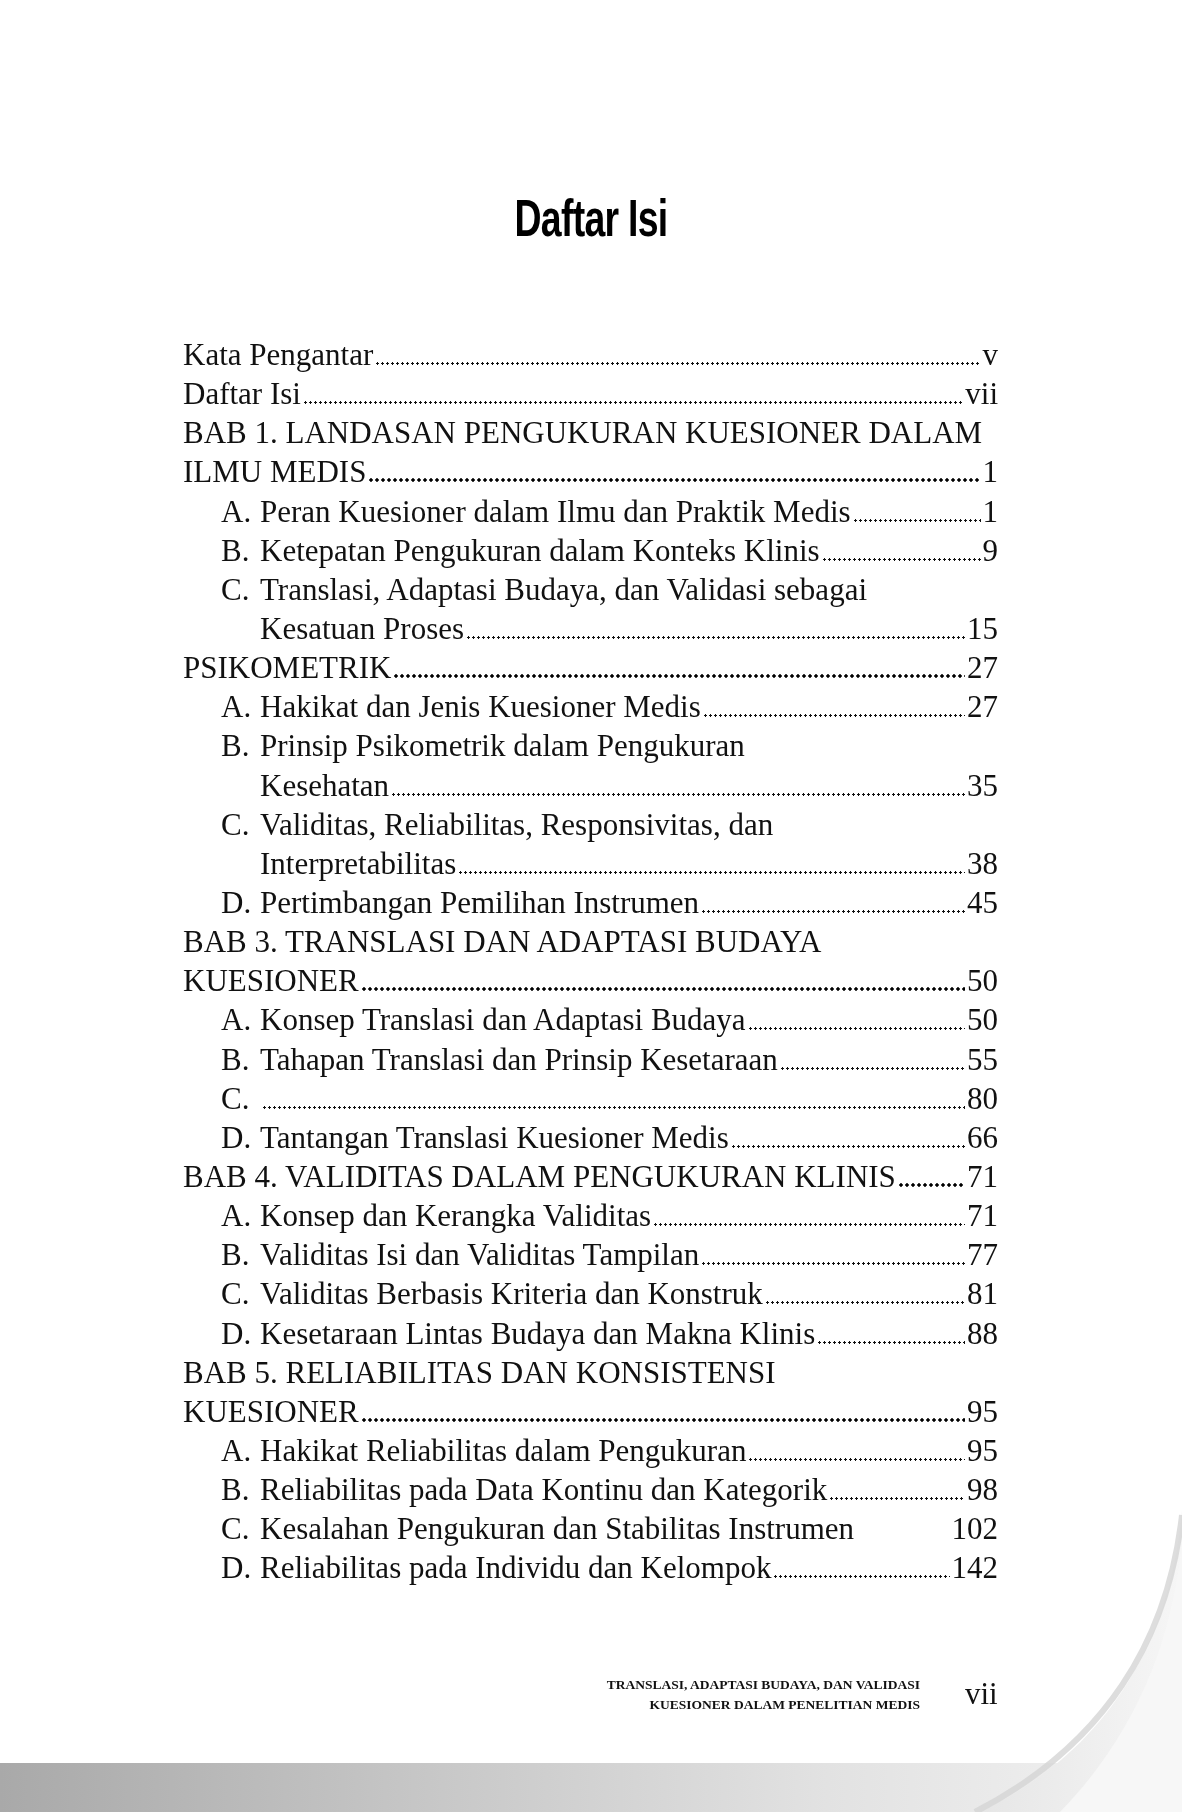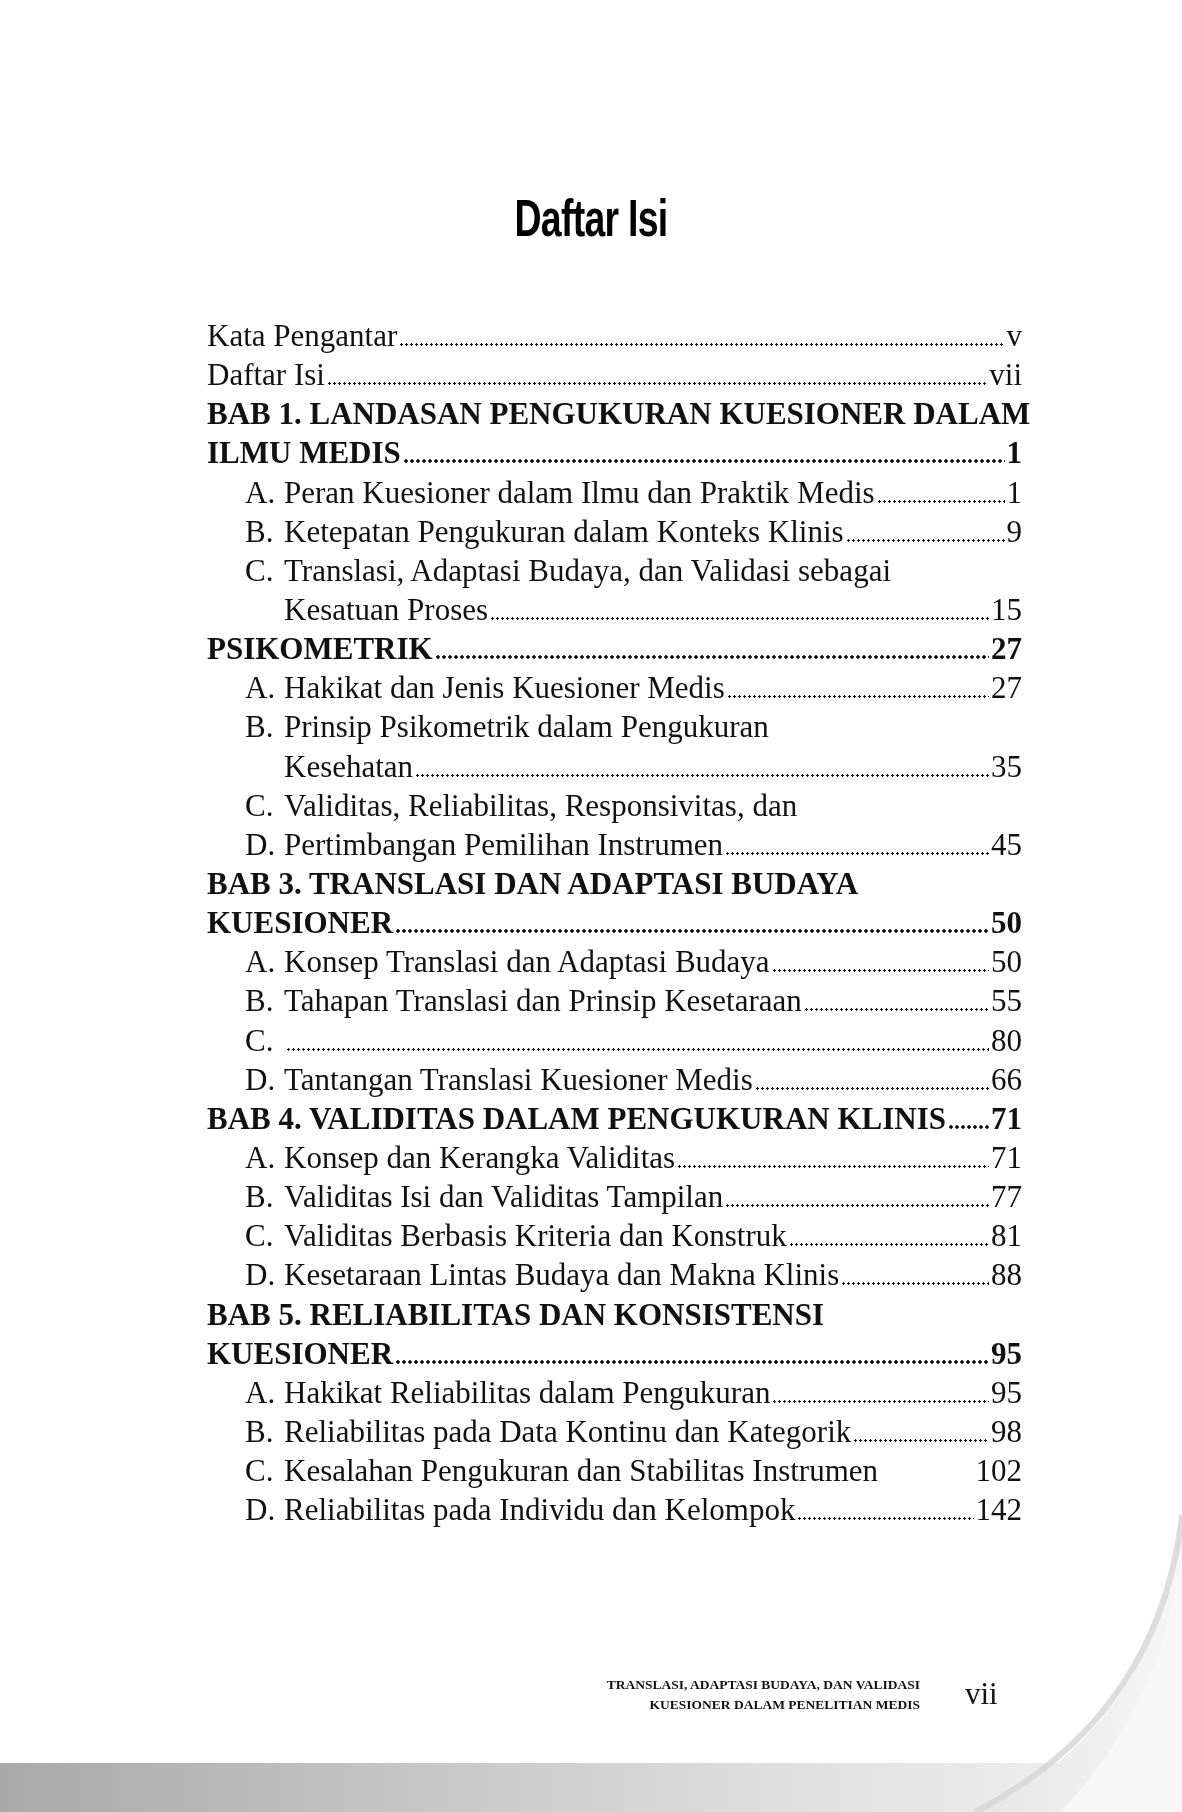--- a/index.html
+++ b/index.html
@@ -8,28 +8,28 @@
     background: #ffffff; color: #111;
   }
   .page-title {
     position: absolute; top: 188px; left: 0; width: 1182px; text-align: center;
     font-family: "Liberation Sans", sans-serif; font-weight: bold;
     font-size: 52px; line-height: 60px; letter-spacing: -1px;
     transform: scaleX(0.72); transform-origin: 591px 0;
     color: #000;
   }
   .toc {
-    position: absolute; left: 183px; top: 316px; width: 815px;
-    font-family: "Liberation Serif", serif; font-size: 31px; color: #111; margin-left: 24px;
+    position: absolute; left: 183px; top: 335px; width: 815px;
+    font-family: "Liberation Serif", serif; font-size: 31px; color: #111;
   }
   .row {
     display: flex; align-items: baseline; height: 39.15px; line-height: 39.15px;
     white-space: nowrap;
   }
-  .row.bold { font-weight: bold; }
+  .row.bold { font-weight: normal; }
   .row.sub { padding-left: 38px; }
   .row.cont { padding-left: 77px; }
   .letter { width: 39px; flex: none; }
   .label { flex: none; }
   .leader {
     flex: 1 1 auto; overflow: hidden; margin: 0 2px;
     height: 3px; align-self: baseline;
     background-image: radial-gradient(circle, #111 1.1px, transparent 1.4px);
     background-size: 5px 3px; background-repeat: repeat-x;
     position: relative; top: 0;
@@ -127,20 +127,25 @@
   </div>
   <div class="row cont">
     <span class="label">Kesehatan</span>
     <span class="leader"></span>
     <span class="page">35</span>
   </div>
 
   <div class="row sub">
     <span class="letter">C.</span>
     <span class="label">Validitas, Reliabilitas, Responsivitas, dan</span>
+  </div>
+  <div class="row cont">
+    <span class="label">Interpretabilitas</span>
+    <span class="leader"></span>
+    <span class="page">38</span>
   </div>
 
   <div class="row sub">
     <span class="letter">D.</span>
     <span class="label">Pertimbangan Pemilihan Instrumen</span>
     <span class="leader"></span>
     <span class="page">45</span>
   </div>
 
   <div class="row bold">

